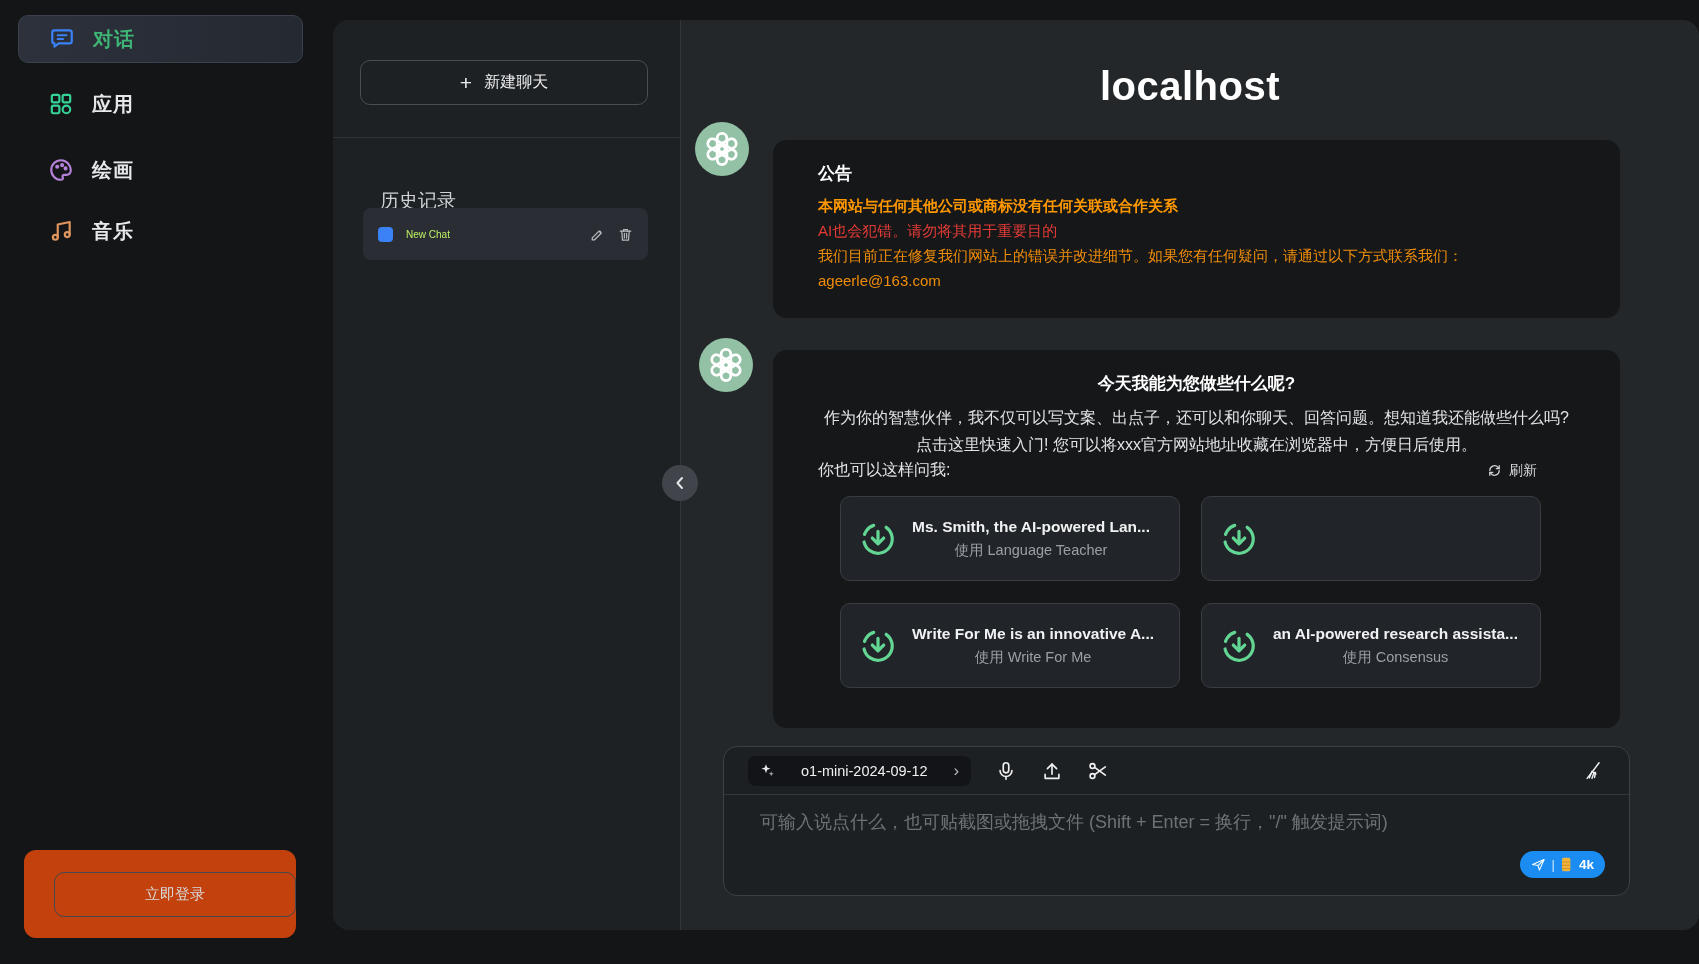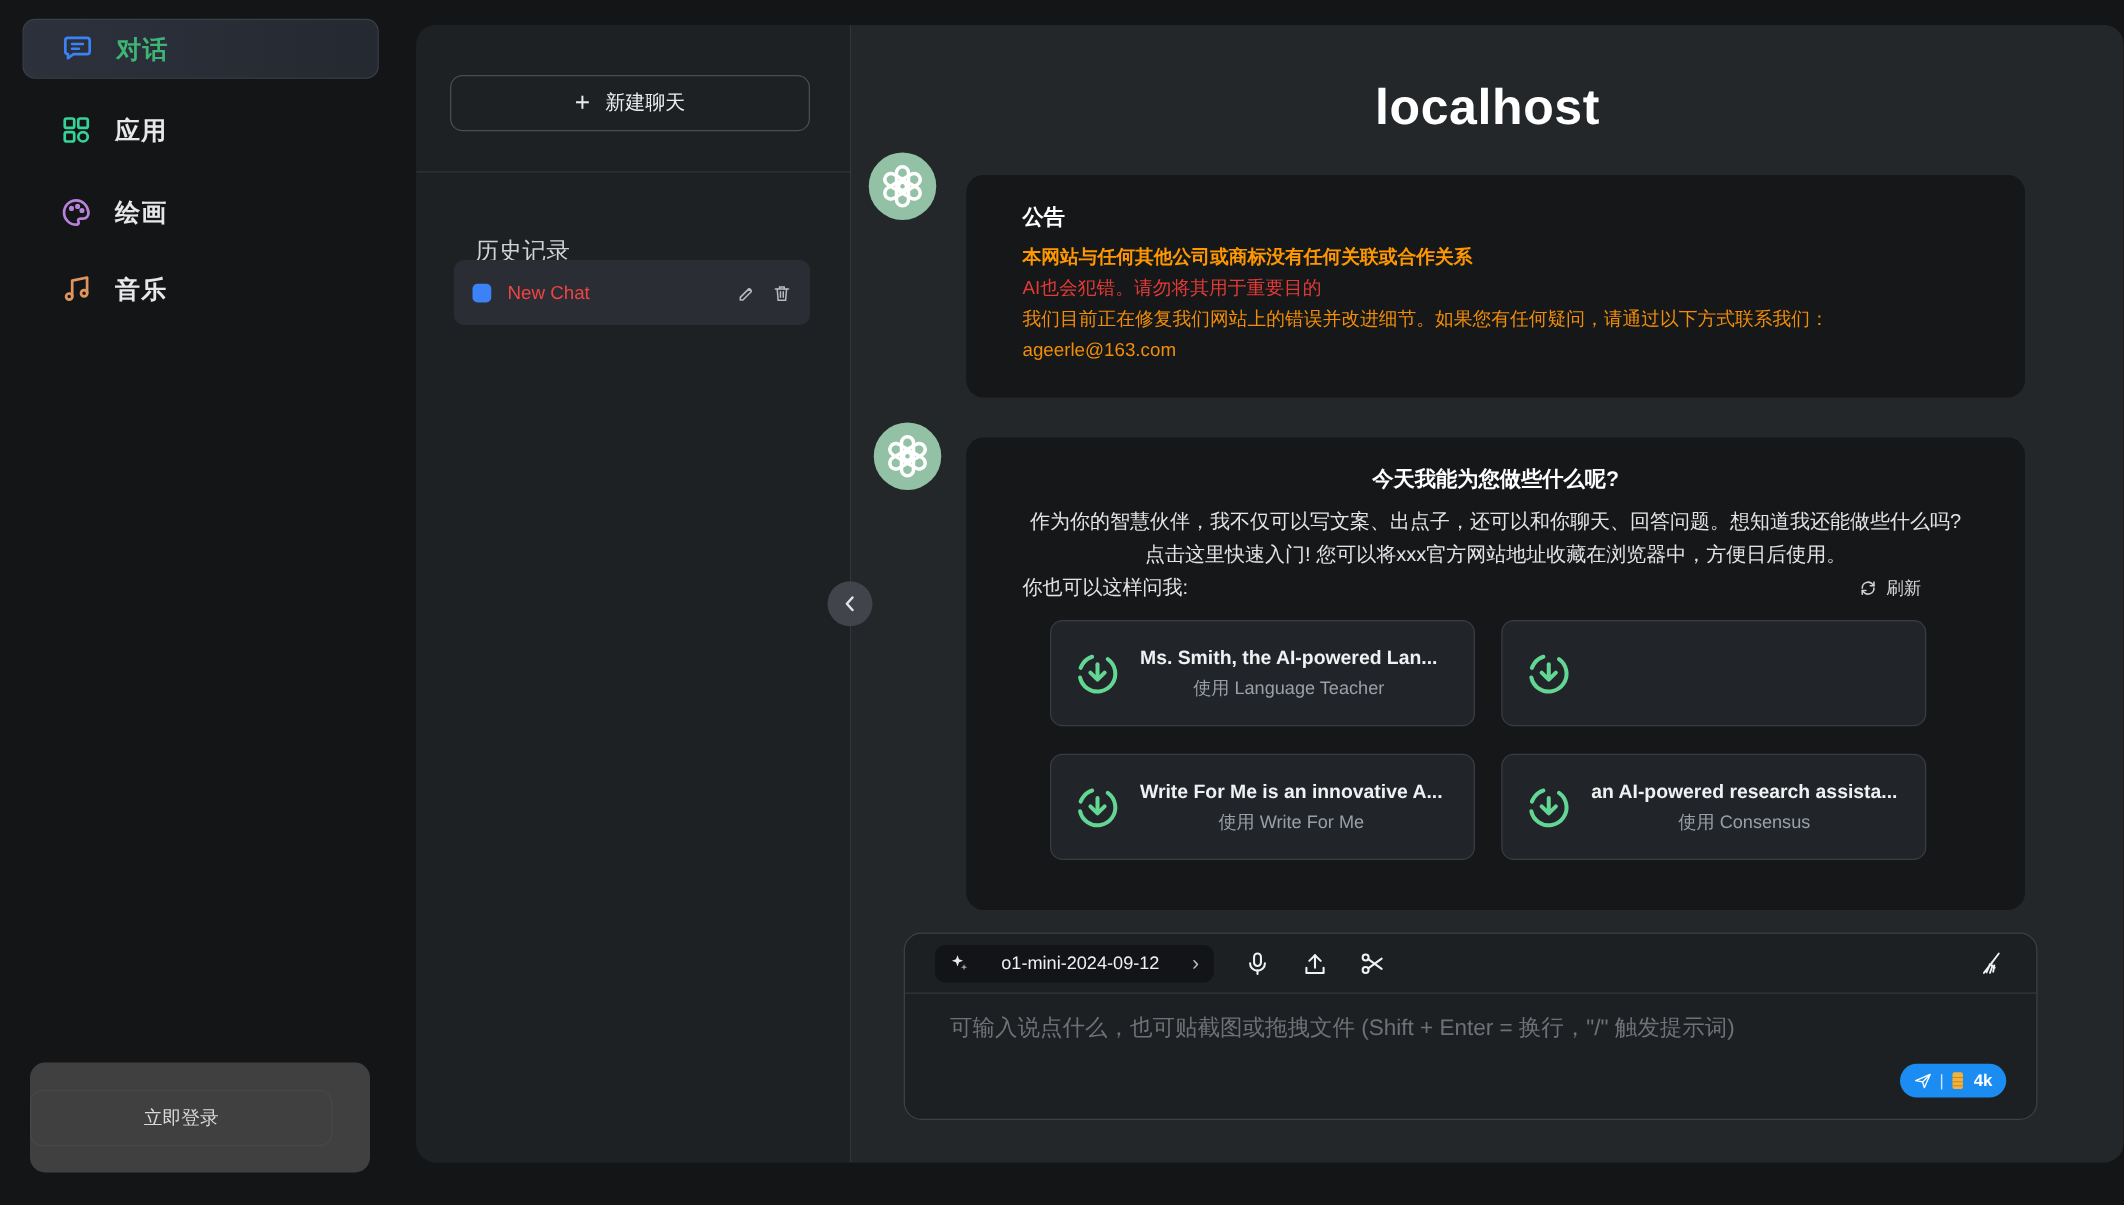--- a/index.html
+++ b/index.html
@@ -14,21 +14,21 @@
   .nav-item {
     position:absolute; left:18px; width:285px; height:48px; border-radius:10px;
     display:flex; align-items:center; gap:18px; padding-left:30px; cursor:pointer;
   }
   .nav-item.active { background:linear-gradient(90deg,#2c313c,#252931); border:1px solid #3a414c; }
   .nav-label { font-size:20px; font-weight:bold; color:#e6e8ea; letter-spacing:1px; }
   .nav-item.active .nav-label { color:#3eb575; }
   .nav-ic { width:26px; height:26px; display:block; }
   .login-card {
     position:absolute; left:24px; bottom:26px; width:272px; height:88px;
-    background:#404040; border-radius:12px; display:flex; align-items:center; justify-content:flex-start;
+    background:#c2410c; border-radius:12px; display:flex; align-items:center; justify-content:flex-end;
   }
   .login-btn {
     width:242px; height:45px; border:1px solid #45484c; border-radius:10px;
     background:transparent; color:#d8dadc; font-size:15px; cursor:pointer;
     font-family:inherit;
   }
   
   .shell {
     position:absolute; left:333px; top:20px; right:0; height:910px;
     border-radius:16px; overflow:visible; display:flex; background:#1e2124;
@@ -42,21 +42,21 @@
     font-family:inherit;
   }
   .plus-glyph { font-size:21px; font-weight:normal; color:#e8eaec; line-height:1; }
   .history-divider { position:absolute; left:0; top:117px; width:100%; height:1px; background:#303336; }
   .history-title { position:absolute; left:47px; top:136px; font-size:19px; color:#cfd1d3;margin-top:32px; }
   .chat-item {
     position:absolute; left:30px; top:188px; width:285px; height:52px; background:#2a2d33;
     border-radius:8px; display:flex; align-items:center; padding:0 15px; gap:13px; cursor:pointer;
   }
   .chat-item-square { width:15px; height:15px; border-radius:4px; background:#3b82f6; flex-shrink:0; }
-  .chat-item-title { font-size:15px; color:#ef4444; flex:1; }
+  .chat-item-title { font-size:10px; color:#bef264; flex:1; }
   .chat-item-actions { display:flex; gap:13px; align-items:center; }
   .mini-ic { width:15px; height:15px; display:block; cursor:pointer; }
   .collapse-btn {
     position:absolute; left:329px; top:445px; width:36px; height:36px; border-radius:50%;
     background:#41454b; display:flex; align-items:center; justify-content:center; z-index:6; cursor:pointer;
   }
   
   .chat-title { text-align:center; margin-top:44px; font-size:40px; font-weight:bold; color:#ffffff; letter-spacing:0.5px; }
   .avatar {
     position:absolute; width:54px; height:54px; border-radius:50%; background:#93c1a5;

